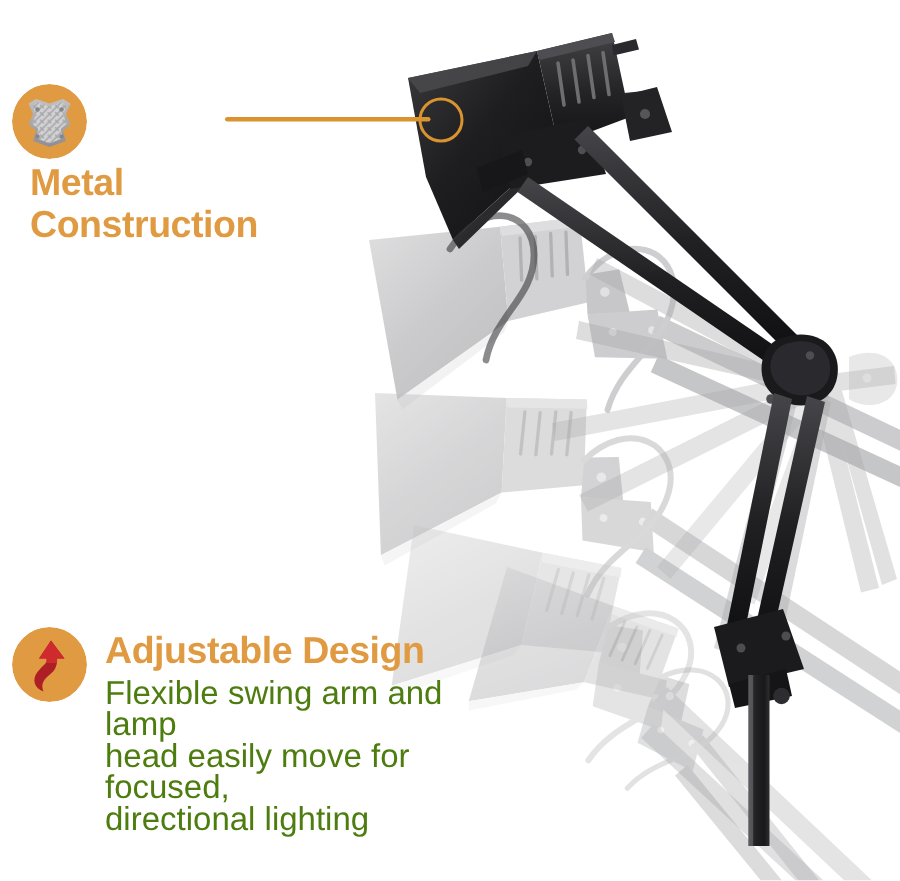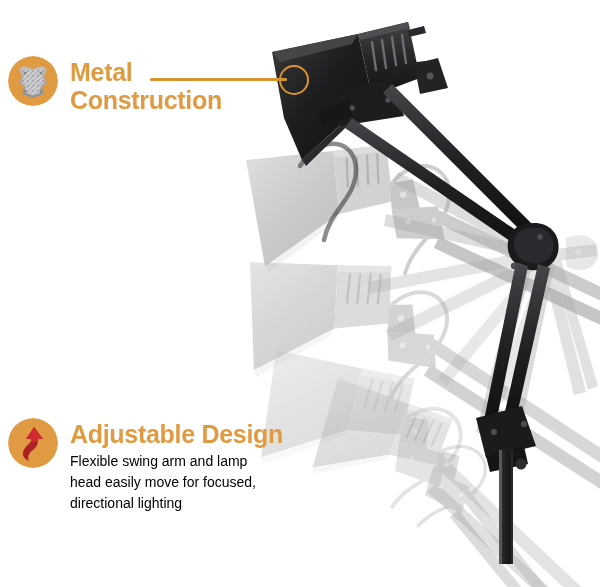--- a/index.html
+++ b/index.html
@@ -19,21 +19,21 @@
     background: #ffffff;
     overflow: hidden;
   }
 
   
   .feature {
     position: absolute;
     display: flex;
     align-items: flex-start;
   }
-  #feature-metal      { left: 8px;  top: 56px;  }
+  #feature-metal      { left: 8px;  top: 56px; flex-direction: column;  }
   #feature-adjustable { left: 8px;  top: 418px; }
 
   .badge {
     position: relative;
     width: 50px;
     height: 50px;
     border-radius: 50%;
     flex: 0 0 50px;
     display: flex;
     align-items: center;
@@ -51,22 +51,22 @@
     font-weight: bold;
     font-size: 25px;
     line-height: 28px;
     letter-spacing: -0.3px;
     white-space: pre-line;
     margin: 0;
   }
   #feature-metal .feature-title { max-width: 180px; }
 
   .feature-desc {
-    color: #000000;
-    font-size: 14px;
+    color: #4d7c0f;
+    font-size: 22px;
     line-height: 21px;
     margin: 3px 0 0 0;
     max-width: 234px;
     white-space: pre-line;
   }
 
   
   #callout-line {
     position: absolute;
     left: 150px;

